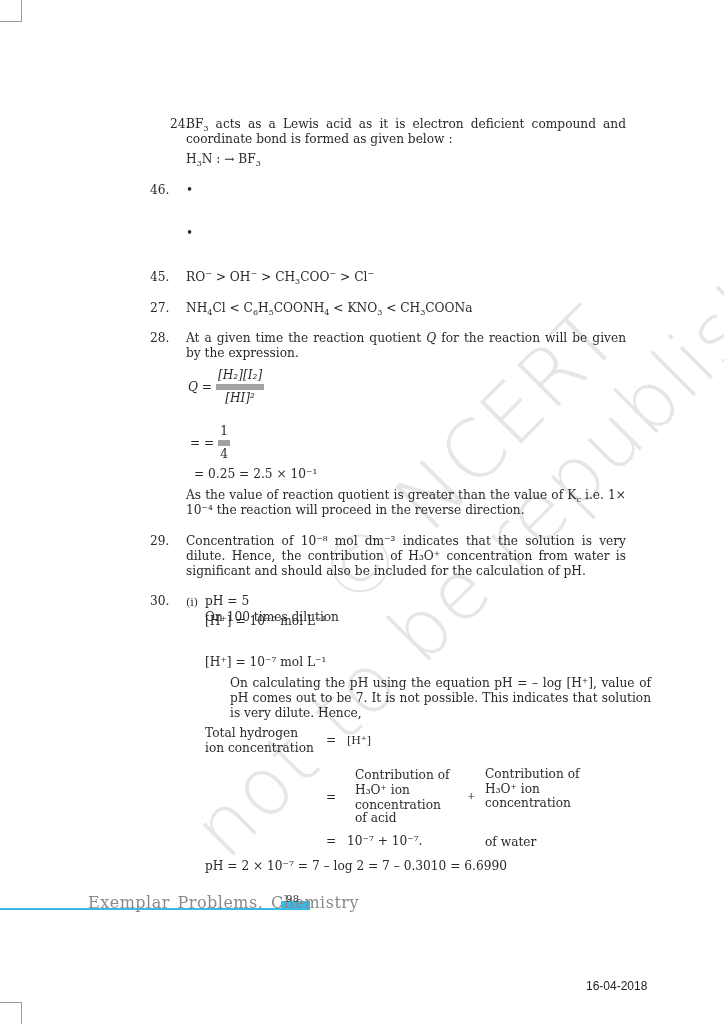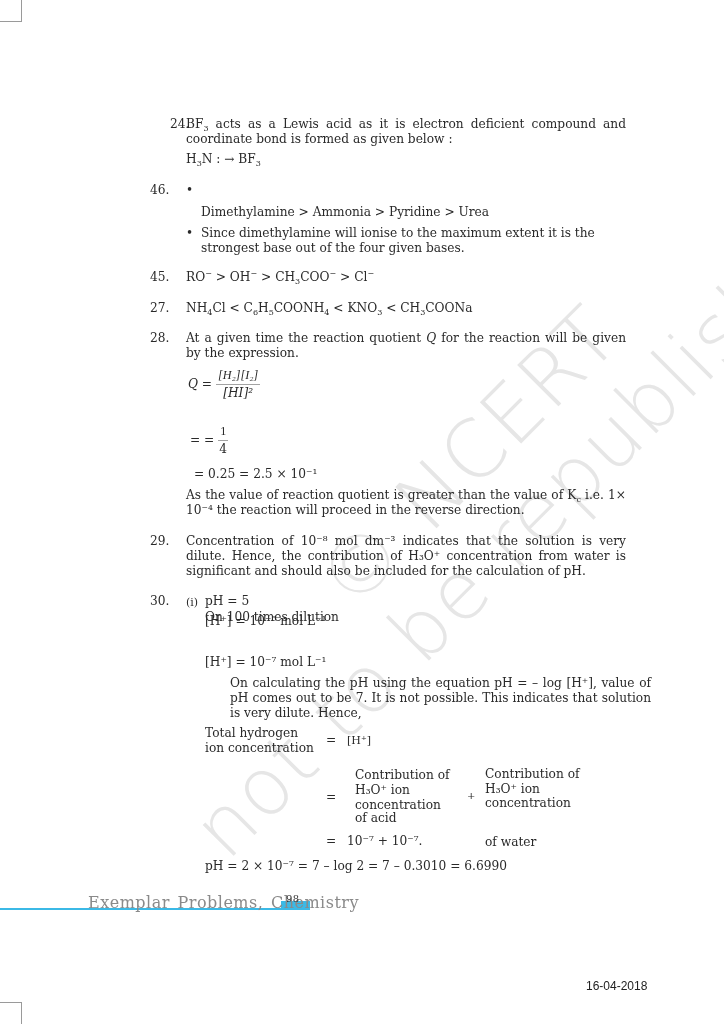--- a/index.html
+++ b/index.html
@@ -7,21 +7,21 @@
          font-family:"DejaVu Serif", "Liberation Serif", serif; color:#2a2a2a; }
   .page { position:absolute; left:0; top:0; width:724px; height:1024px; }
   .crop { position:absolute; background:#9a9a9a; }
   .txt { position:absolute; font-size:12.2px; line-height:15px; white-space:nowrap; }
   .num { position:absolute; left:150px; font-size:12.2px; }
   .body { left:186px; width:440px; white-space:normal; text-align:justify; }
   sub { font-size:8px; vertical-align:-3px; line-height:0; }
   sup { font-size:8px; vertical-align:5px; line-height:0; }
   .bullet { position:absolute; left:186px; font-size:12px; }
   .frac { display:inline-flex; flex-direction:column; align-items:center; vertical-align:middle; }
-  .frac .n { border-bottom:1px solid #a3a3a3; padding:0 2px 1px;font-family:Liberation Serif, serif; }
+  .frac .n { border-bottom:6px solid #a3a3a3; padding:0 2px 1px; }
   .frac .d { padding-top:1px; }
   .it { font-style:italic; }
   .watermark { position:absolute; color:#e6e6e6; font-family:"DejaVu Sans","Liberation Sans",sans-serif;
                font-size:80px; font-weight:300; transform-origin:left top; white-space:nowrap; letter-spacing:2px; }
   .footer-line { position:absolute; left:0; top:908px; width:310px; height:2px; background:#3bb9e6; }
   .footer-tab { position:absolute; left:281px; top:901px; width:29px; height:9px; background:#3bb9e6; }
   .footer-text { position:absolute; left:88px; top:893px; font-size:16px; color:#8a8a8a; letter-spacing:0.5px; word-spacing:2px; }
   .footer-page { position:absolute; left:286px; top:893px; font-size:10px; color:#333; letter-spacing:0.5px; }
   .date { position:absolute; left:586px; top:979px; font-family:"Liberation Sans","DejaVu Sans",sans-serif; font-size:12px; color:#222; }
 </style>
@@ -37,23 +37,21 @@
 
   <div class="watermark" style="left:300px;top:560px;transform:rotate(-45deg);">© NCERT</div>
   <div class="watermark" style="left:175px;top:810px;transform:rotate(-45deg);">not to be republished</div>
 
   <div class="num" style="top:117px;margin-left:20px;">24.</div>
   <div class="txt body" style="top:117px;"><span>BF</span><sub>3</sub><span> acts as a Lewis acid as it is electron deficient compound and coordinate bond is formed as given below :</span></div>
   <div class="txt" style="left:186px;top:152px;"><span>H</span><sub>3</sub><span>N : → BF</span><sub>3</sub></div>
 
   <div class="num" style="top:183px;">46.</div>
   <div class="bullet" style="top:183px;">•</div>
-  <div class="txt" style="left:201px;top:205px;">Dimethylamine &gt; Ammonia &gt; Pyridine &gt; Urea</div>
   <div class="bullet" style="top:226px;">•</div>
-  <div class="txt" style="left:201px;top:226px;width:415px;white-space:normal;">Since dimethylamine will ionise to the maximum extent it is the strongest base out of the four given bases.</div>
 
   <div class="num" style="top:270px;">45.</div>
   <div class="txt" style="left:186px;top:270px;"><span>RO</span><sup>−</sup><span> &gt; OH</span><sup>−</sup><span> &gt; CH</span><sub>3</sub><span>COO</span><sup>−</sup><span> &gt; Cl</span><sup>−</sup></div>
 
   <div class="num" style="top:301px;">27.</div>
   <div class="txt" style="left:186px;top:301px;"><span>NH</span><sub>4</sub><span>Cl &lt; C</span><sub>6</sub><span>H</span><sub>5</sub><span>COONH</span><sub>4</sub><span> &lt; KNO</span><sub>3</sub><span> &lt; CH</span><sub>3</sub><span>COONa</span></div>
 
   <div class="num" style="top:331px;">28.</div>
   <div class="txt body" style="top:331px;"><span>At a given time the reaction quotient </span><span class="it">Q</span><span> for the reaction will be given by the expression.</span></div>
   <div class="txt" style="left:188px;top:368px;">

